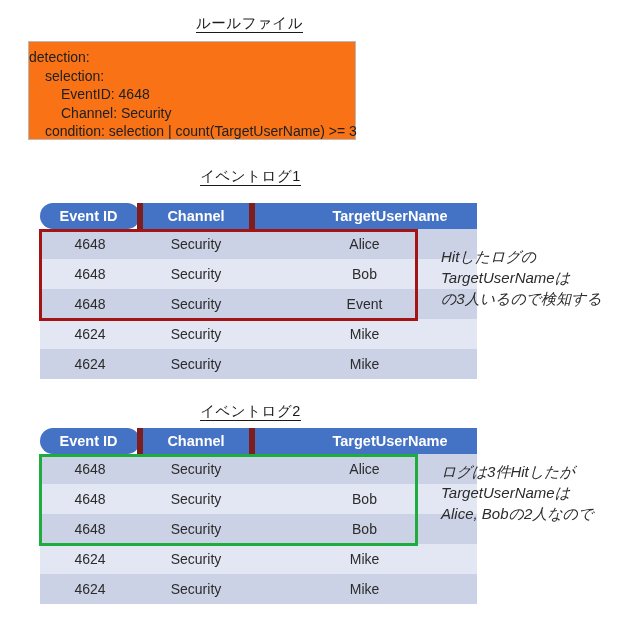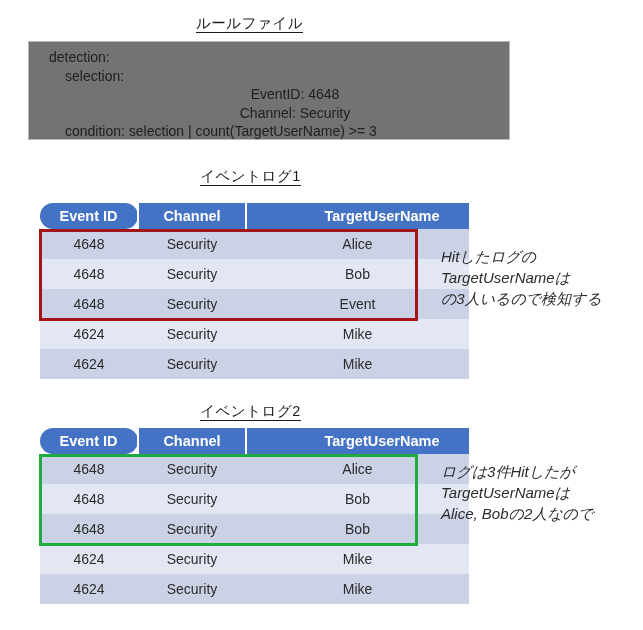--- a/index.html
+++ b/index.html
@@ -28,53 +28,53 @@
   .section-title span {
     border-bottom: 1.3px solid #1a1a1a;
     padding-bottom: 1px;
   }
 
   
   #rule-box {
     position: absolute;
     left: 28px;
     top: 41px;
-    width: 482px;
+    width: 328px;
     height: 99px;
     border: 1px solid #b9b9b9;
-    background: #737373;
+    background: #f97316;
     box-sizing: border-box;
-    padding: 6px 0 0 20px;
+    padding: 6px 0 0 0;
   }
   #rule-box .line {
     font-size: 14px;
     line-height: 18.6px;
     color: #202020;
     white-space: pre;
     font-family: "Liberation Sans", "DejaVu Sans", sans-serif;
   }
   .ind0 { padding-left: 0px; }
   .ind1 { padding-left: 16px; }
-  .ind2 { padding-left: 32px; text-align: center; }
+  .ind2 { padding-left: 32px; }
 
   
   .log-table {
     position: absolute;
     width: 377px;
     border-collapse: collapse;
     table-layout: fixed;
   }
   .log-table th {
     background: #4472c4;
     color: #ffffff;
     font-size: 14.5px;
     font-weight: bold;
     height: 26px;
     text-align: center;
-    border-left: 2px solid #7f1d1d;
+    border-left: 6px solid #7f1d1d;
     border-right: 2px solid #ffffff;
     padding: 0;
   }
   .log-table th:first-child { border-left: none; }
   .log-table th:last-child  { border-right: none; padding-left: 48px; }
   .log-table td {
     font-size: 14px;
     height: 30px;
     text-align: center;
     color: #2b2b2b;

